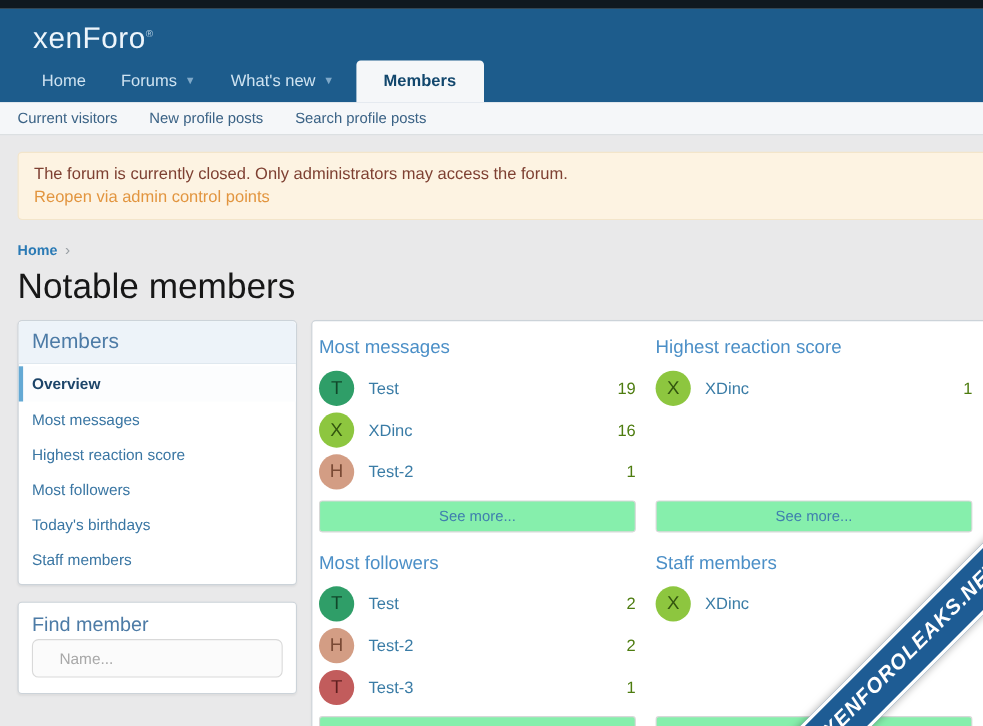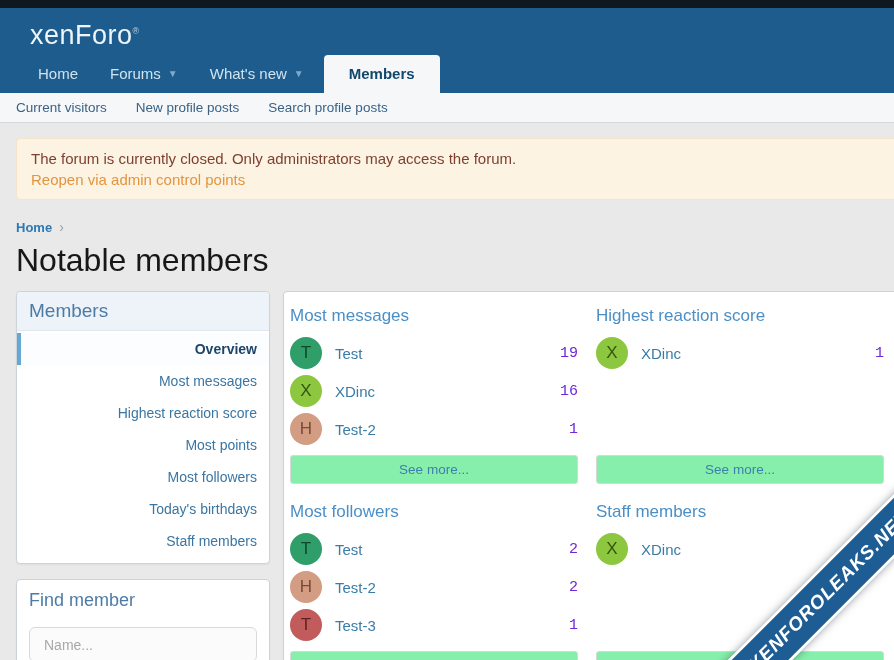--- a/index.html
+++ b/index.html
@@ -51,51 +51,51 @@
   .block {
     background: #fff; border: 1px solid #ccd3d9; border-radius: 4px;
     box-shadow: 0 1px 2px rgba(0,0,0,0.05);
   }
   
   .sidebar { width: 254px; flex: none; }
   .block-header {
     background: #edf3f9; color: #4d7ba6; font-size: 19px;
     padding: 8px 12px; border-bottom: 1px solid #dfe8ef; border-radius: 4px 4px 0 0;
   }
-  .menu { padding: 2px 0 6px 0; text-align: right; }
+  .menu { padding: 2px 0 6px 0; }
   .menu-item {
     display: block; padding: 8px 12px 8px 8px; font-size: 14px; color: #3a76a3;
     text-decoration: none; border-left: 4px solid transparent; cursor: pointer;
   }
   .menu-item.active { font-weight: bold; color: #1d4569; border-left-color: #64a9d4; background: #fcfdfe; }
   .find-block { margin-top: 15px; padding: 10px 12px 14px 12px; }
   .find-title { color: #4d7ba6; font-size: 18px; }
   .find-input {
-    margin-top: 16px; width: 100%; height: 35px;
+    margin-top: 2px; width: 100%; height: 35px;
     background: #fbfbfb; border: 1px solid #d9d9d9; border-radius: 6px;
-    padding: 0 14px; font-size: 14px; color: #444;
+    padding: 0 24px; font-size: 14px; color: #444;
     font-family: "Liberation Sans", sans-serif; outline: none;
   }
   .find-input::placeholder { color: #a8a8a8; }
   
   .main-block {
     flex: 1; padding: 8px 12px 12px 6px;
     display: grid; grid-template-columns: 288px 288px; column-gap: 18px; row-gap: 12px;
   }
   .widget { display: flex; flex-direction: column; }
   .widget-title { color: #4b8fc7; font-size: 17px; padding: 6px 0 8px 0; }
   .widget-rows { flex: 1; }
   .member-row { display: flex; align-items: center; padding: 3px 0; }
   .avatar {
     width: 32px; height: 32px; border-radius: 50%; flex: none;
     display: flex; align-items: center; justify-content: center;
     font-size: 17px;
   }
   .member-name { margin-left: 13px; color: #3a7ca6; font-size: 15px; text-decoration: none; cursor: pointer; }
-  .member-count { margin-left: auto; color: #6d28d9; font-size: 15px; font-family: Liberation Mono, monospace; }
+  .member-count { margin-left: auto; color: #4d7c0f; font-size: 15px; }
   .see-more {
     margin-top: 7px; display: block; width: 100%;
     background: #86efac; border: 1px solid #d8d8d8; border-radius: 3px;
     color: #3f7fae; font-size: 13.5px; padding: 6px 0; text-align: center;
     cursor: pointer; font-family: "Liberation Sans", sans-serif;
   }
   
   .watermark {
     position: absolute; left: 694px; top: 568px; width: 270px; height: 46px;
     background: #1e5c94; border-top: 3px solid #ffffff; border-bottom: 3px solid #ffffff;
@@ -156,21 +156,20 @@
 
 <div class="content">
 
   <div class="sidebar">
     <div class="block">
       <div class="block-header">Members</div>
       <div class="menu">
         <a class="menu-item active">Overview</a>
         <a class="menu-item">Most messages</a>
         <a class="menu-item">Highest reaction score</a>
-        <a class="menu-item">Most points</a>
         <a class="menu-item">Most followers</a>
         <a class="menu-item">Today's birthdays</a>
         <a class="menu-item">Staff members</a>
       </div>
     </div>
     <div class="block find-block">
       <div class="find-title">Find member</div>
       <input class="find-input" type="text" placeholder="Name..." style="">
     </div>
   </div>

